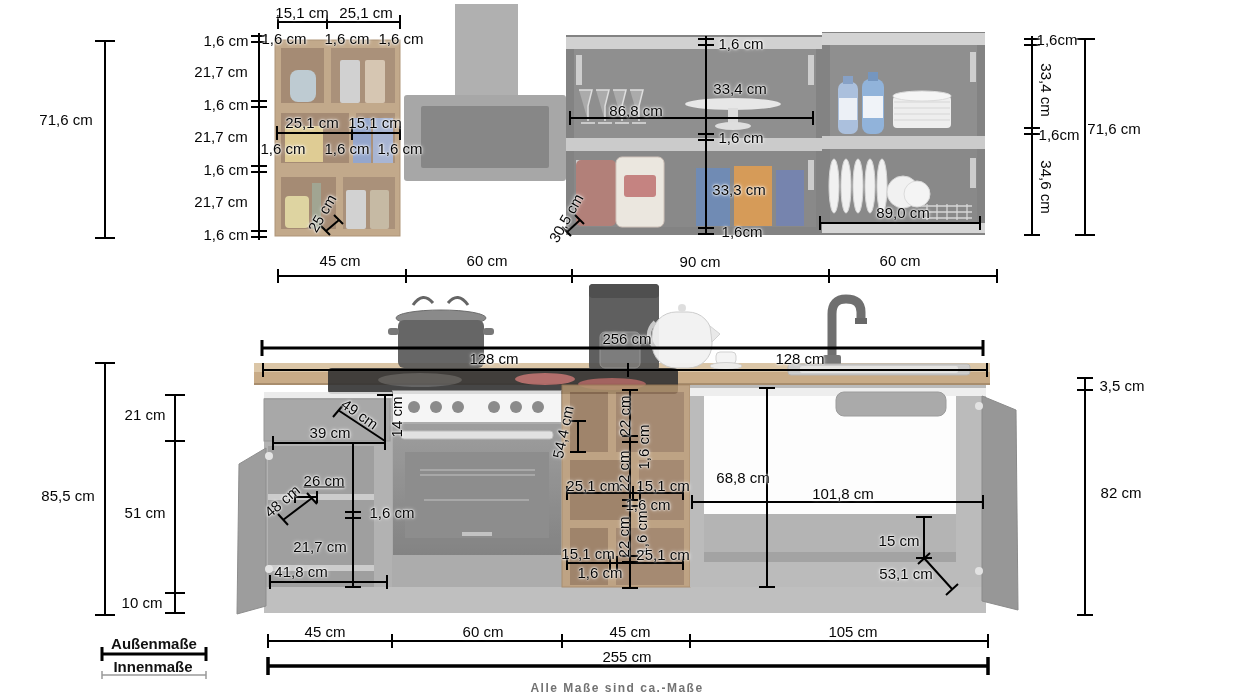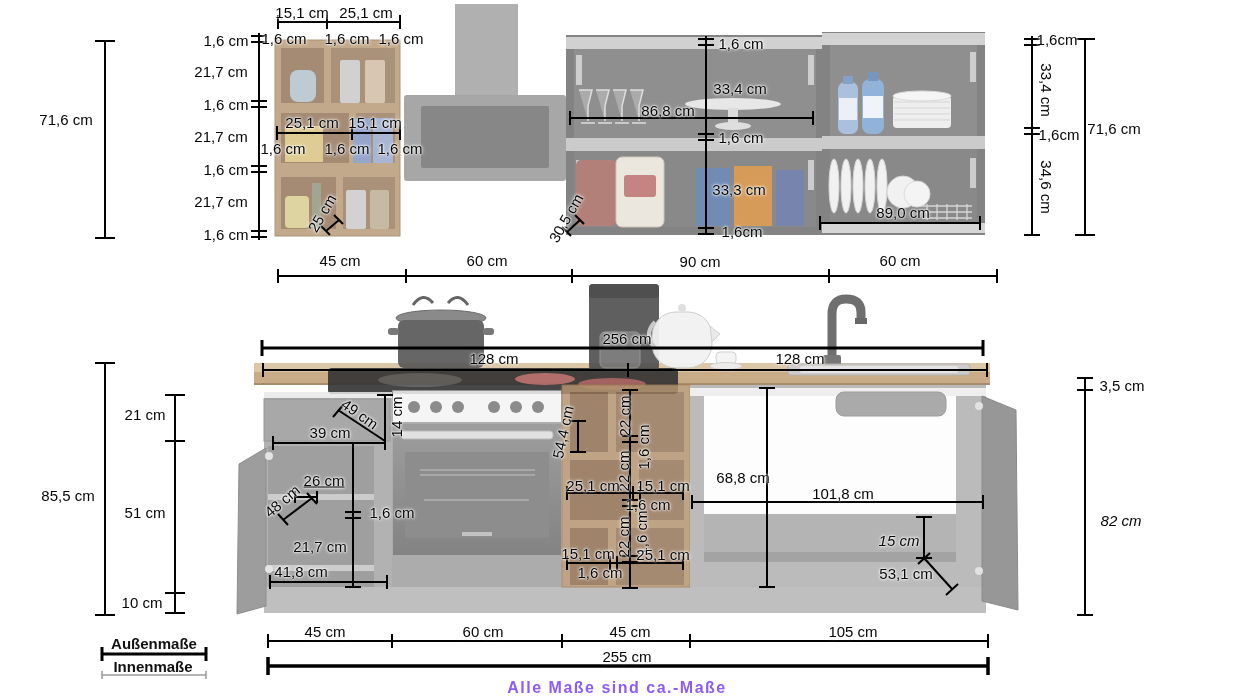--- a/index.html
+++ b/index.html
@@ -4,21 +4,21 @@
 <style>
   html,body{margin:0;padding:0;background:#fff;}
   .stage{position:relative;width:1245px;height:700px;background:#ffffff;overflow:hidden;
          font-family:"Liberation Sans",sans-serif;}
   .layer{position:absolute;left:0;top:0;width:994px;height:700px;}
   svg{display:block;}
   .dim-label{position:absolute;font-size:15px;line-height:1;color:#050505;white-space:nowrap;
              text-shadow:0 0 2px #fff,0 0 2px #fff,0 0 4px #fff;}
   .legend-label{position:absolute;font-size:15px;font-weight:bold;color:#111;white-space:nowrap;
                 transform:translate(-50%,-50%);}
-  .footer-note{position:absolute;font-size:16px;font-weight:bold;color:#8b5cf6;letter-spacing:1.5px;
+  .footer-note{position:absolute;font-size:12px;font-weight:bold;color:#737373;letter-spacing:1.5px;
                white-space:nowrap;transform:translate(-50%,-50%);}
 </style>
 </head>
 <body>
 
 <div class="stage">
 
   <div class="layer">
   <svg width="1245" height="700" viewBox="0 0 1245 700">
     <defs>
@@ -307,21 +307,21 @@
       <span class="dim-label" style="left: 226px; top: 234px; transform: translate(-50%, -50%);">1,6 cm</span>
       <span class="dim-label" style="left: 312px; top: 122px; transform: translate(-50%, -50%);">25,1 cm</span>
       <span class="dim-label" style="left: 375px; top: 122px; transform: translate(-50%, -50%);">15,1 cm</span>
       <span class="dim-label" style="left: 283px; top: 148px; transform: translate(-50%, -50%);">1,6 cm</span>
       <span class="dim-label" style="left: 347px; top: 148px; transform: translate(-50%, -50%);">1,6 cm</span>
       <span class="dim-label" style="left: 400px; top: 148px; transform: translate(-50%, -50%);">1,6 cm</span>
       <span class="dim-label" style="left: 322px; top: 213px; transform: translate(-50%, -50%) rotate(-60deg);">25 cm</span>
       <span class="dim-label" style="left: 66px; top: 119px; transform: translate(-50%, -50%);">71,6 cm</span>
       <span class="dim-label" style="left: 741px; top: 43px; transform: translate(-50%, -50%);">1,6 cm</span>
       <span class="dim-label" style="left: 740px; top: 88px; transform: translate(-50%, -50%);">33,4 cm</span>
-      <span class="dim-label" style="left: 668px; top: 110px; transform: translate(-50%, -50%); text-align: right;">86,8 cm</span>
+      <span class="dim-label" style="left: 636px; top: 110px; transform: translate(-50%, -50%); text-align: right;">86,8 cm</span>
       <span class="dim-label" style="left: 741px; top: 137px; transform: translate(-50%, -50%);">1,6 cm</span>
       <span class="dim-label" style="left: 739px; top: 189px; transform: translate(-50%, -50%);">33,3 cm</span>
       <span class="dim-label" style="left: 742px; top: 231px; transform: translate(-50%, -50%);">1,6cm</span>
       <span class="dim-label" style="left: 566px; top: 218px; transform: translate(-50%, -50%) rotate(-60deg);">30,5 cm</span>
       <span class="dim-label" style="left: 903px; top: 212px; transform: translate(-50%, -50%);">89,0 cm</span>
       <span class="dim-label" style="left: 1057px; top: 39px; transform: translate(-50%, -50%);">1,6cm</span>
       <span class="dim-label" style="left: 1046px; top: 90px; transform: translate(-50%, -50%) rotate(90deg);">33,4 cm</span>
       <span class="dim-label" style="left: 1059px; top: 134px; transform: translate(-50%, -50%);">1,6cm</span>
       <span class="dim-label" style="left: 1046px; top: 187px; transform: translate(-50%, -50%) rotate(90deg);">34,6 cm</span>
       <span class="dim-label" style="left: 1114px; top: 128px; transform: translate(-50%, -50%);">71,6 cm</span>
@@ -351,24 +351,24 @@
       <span class="dim-label" style="left: 593px; top: 485px; transform: translate(-50%, -50%);">25,1 cm</span>
       <span class="dim-label" style="left: 663px; top: 485px; transform: translate(-50%, -50%);">15,1 cm</span>
       <span class="dim-label" style="left: 648px; top: 504px; transform: translate(-50%, -50%);">1,6 cm</span>
       <span class="dim-label" style="left: 641px; top: 533px; transform: translate(-50%, -50%) rotate(-90deg);">1,6 cm</span>
       <span class="dim-label" style="left: 623px; top: 537px; transform: translate(-50%, -50%) rotate(-90deg);">22 cm</span>
       <span class="dim-label" style="left: 588px; top: 553px; transform: translate(-50%, -50%);">15,1 cm</span>
       <span class="dim-label" style="left: 663px; top: 554px; transform: translate(-50%, -50%);">25,1 cm</span>
       <span class="dim-label" style="left: 600px; top: 572px; transform: translate(-50%, -50%);">1,6 cm</span>
       <span class="dim-label" style="left: 743px; top: 477px; transform: translate(-50%, -50%);">68,8 cm</span>
       <span class="dim-label" style="left: 843px; top: 493px; transform: translate(-50%, -50%);">101,8 cm</span>
-      <span class="dim-label" style="left: 899px; top: 540px; transform: translate(-50%, -50%); font-style: italic;">15 cm</span>
+      <span class="dim-label" style="left: 899px; top: 540px; transform: translate(-50%, -50%);">15 cm</span>
       <span class="dim-label" style="left: 906px; top: 573px; transform: translate(-50%, -50%);">53,1 cm</span>
       <span class="dim-label" style="left: 1122px; top: 385px; transform: translate(-50%, -50%);">3,5 cm</span>
-      <span class="dim-label" style="left: 1121px; top: 520px; transform: translate(-50%, -50%); font-style: italic;">82 cm</span>
+      <span class="dim-label" style="left: 1121px; top: 492px; transform: translate(-50%, -50%);">82 cm</span>
       <span class="dim-label" style="left: 325px; top: 631px; transform: translate(-50%, -50%);">45 cm</span>
       <span class="dim-label" style="left: 483px; top: 631px; transform: translate(-50%, -50%);">60 cm</span>
       <span class="dim-label" style="left: 630px; top: 631px; transform: translate(-50%, -50%);">45 cm</span>
       <span class="dim-label" style="left: 853px; top: 631px; transform: translate(-50%, -50%);">105 cm</span>
       <span class="dim-label" style="left: 627px; top: 656px; transform: translate(-50%, -50%);">255 cm</span>
     </div>
 
   <span class="legend-label" style="left:154px;top:643px">Außenmaße</span>
   <span class="legend-label" style="left:153px;top:666px">Innenmaße</span>
   <span class="footer-note" style="left:617px;top:688px">Alle Maße sind ca.-Maße</span>

